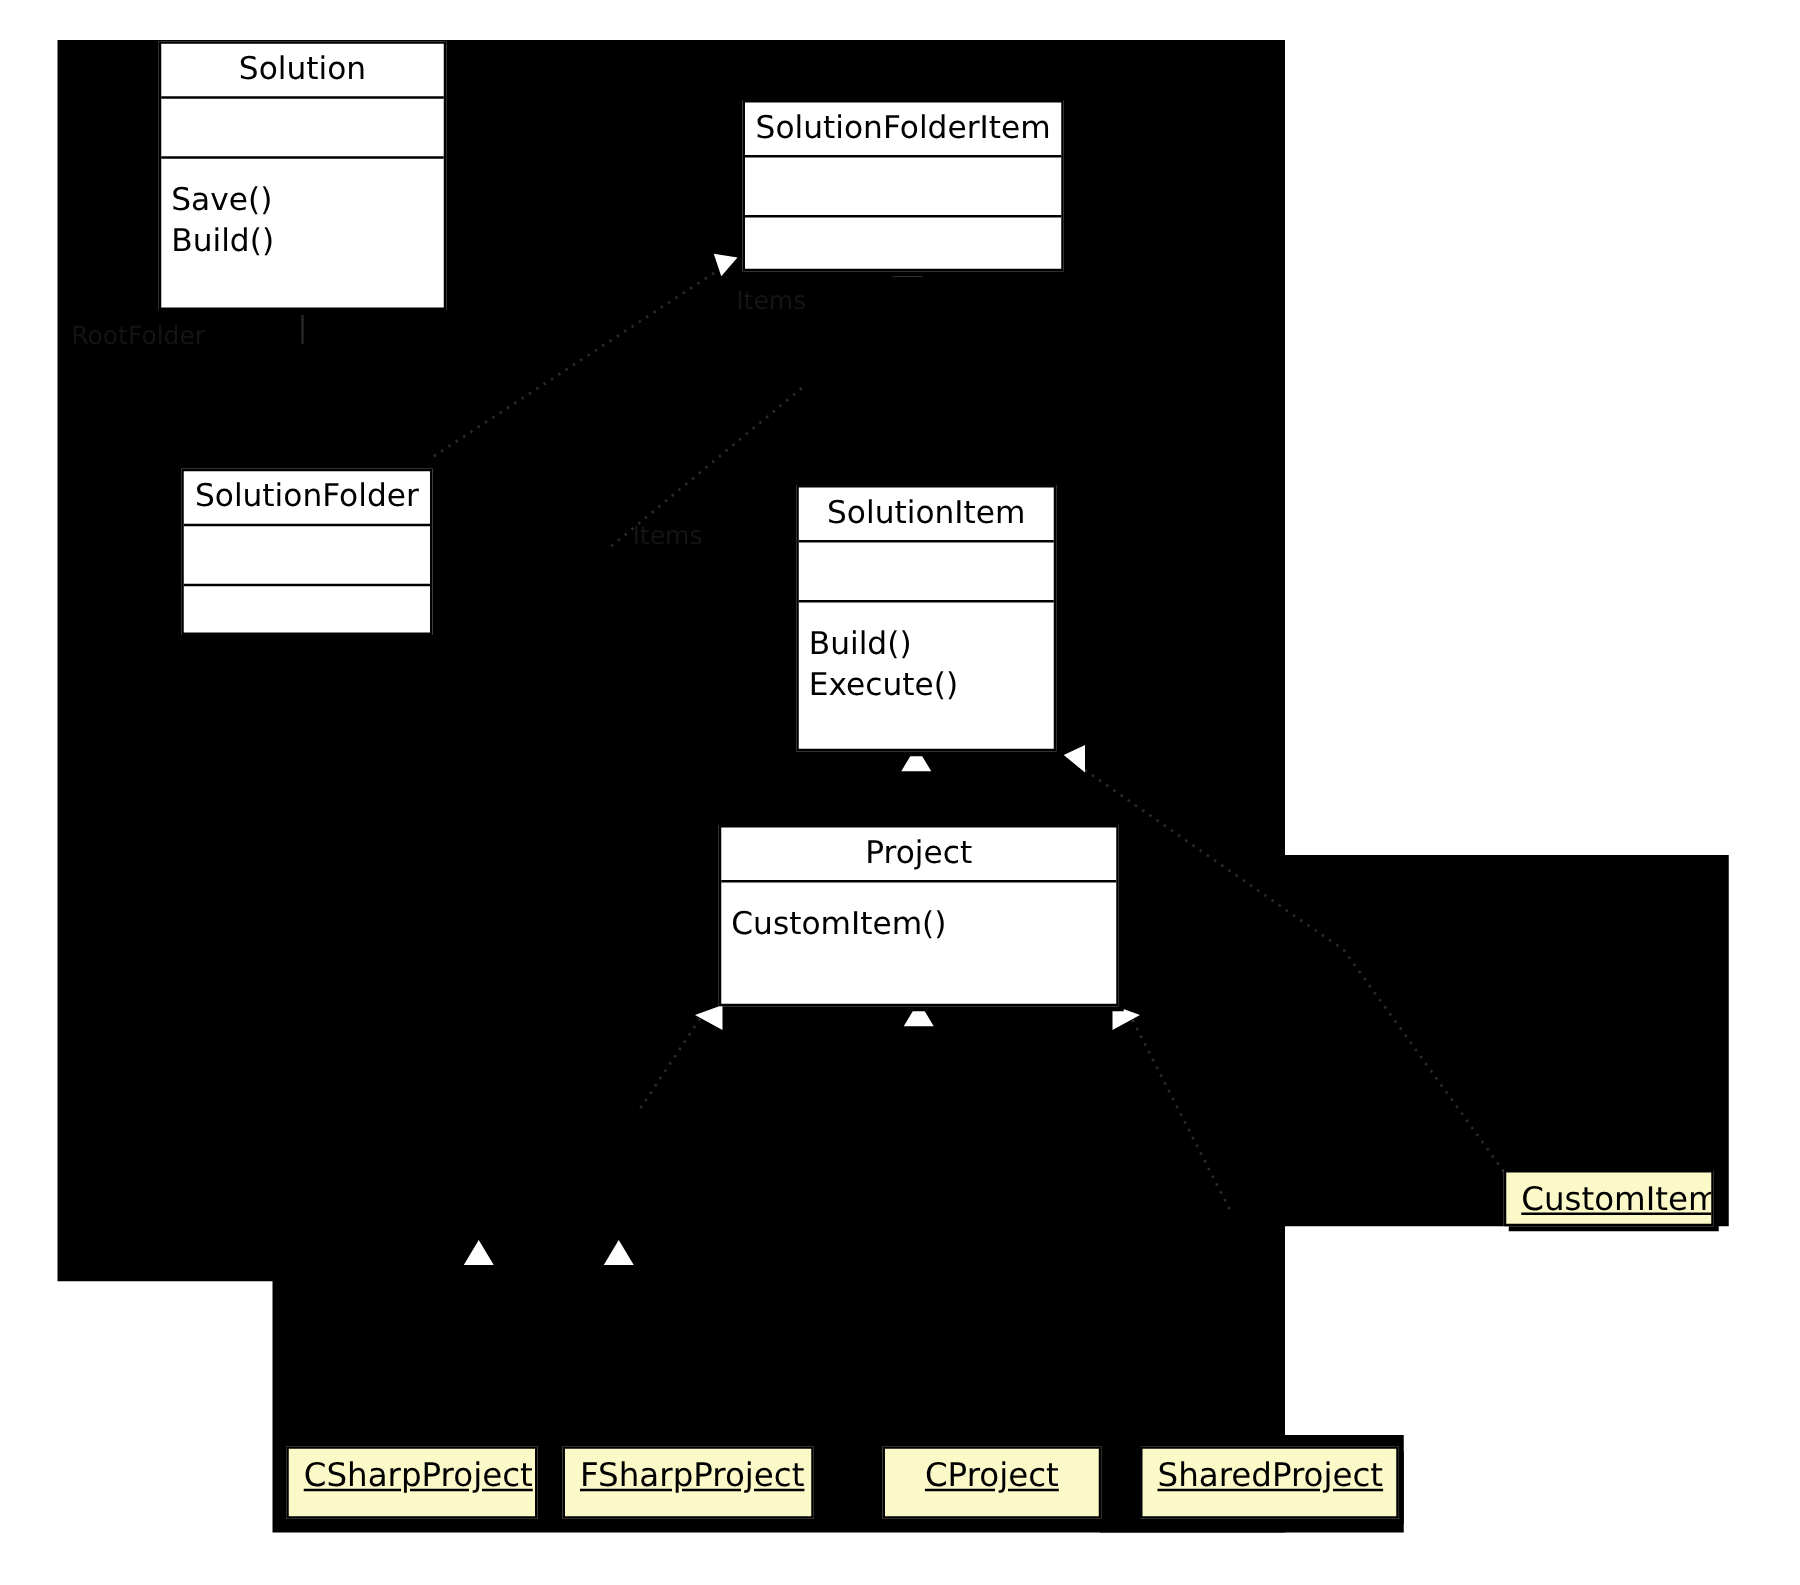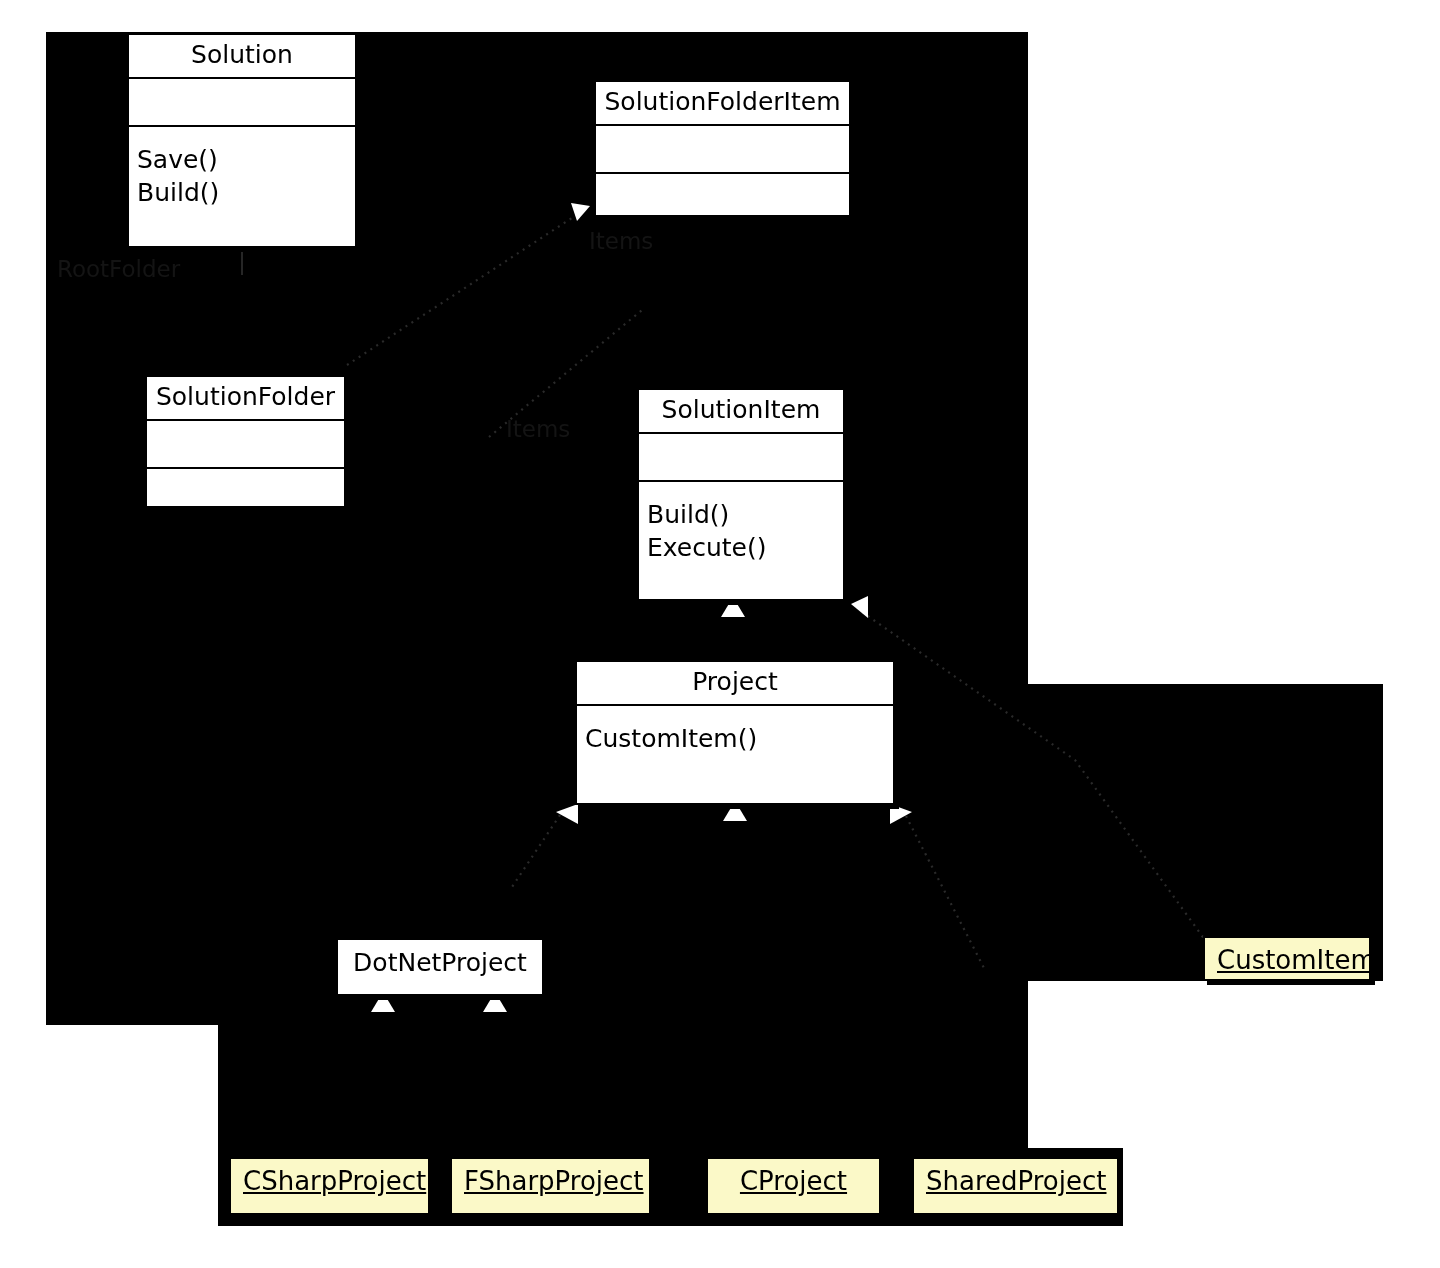--- a/index.html
+++ b/index.html
@@ -15,21 +15,21 @@
         box-shadow:4px 4px 0 rgba(0,0,0,1);}
   .node .title{text-align:center;padding:6px 8px 8px 8px;font-size:25px;color:#000;line-height:1.1;
         white-space:nowrap;overflow:hidden;}
   .node .sep{border-top:2px solid #000;}
   .node .compart{padding:16px 8px;font-size:25px;color:#000;line-height:1.35;}
   .node .compart.empty{height:46px;padding:0;}
   .node.yellow{background:#fbf9c8;border:2px solid #000;text-decoration:underline;}
   .node.yellow .title{padding:8px 12px;font-size:26px;}
   .node.plain .title{padding:9px 12px 11px 12px;}
 
-  .assoc-label{position:absolute;color:#141414;font-size:23px;white-space:nowrap;}
+  .assoc-label{position:absolute;color:#141414;font-size:20px;white-space:nowrap;}
 </style>
 </head>
 <body>
 
 <div id="canvas">
 
   <div class="bg" style="left:46px;  top:32px;   width:982px;  height:993px;"></div>
   <div class="bg" style="left:1028px;top:684px;  width:355px;  height:297px;"></div>
   <div class="bg" style="left:218px; top:1018px; width:810px;  height:208px;"></div>
   <div class="bg" style="left:880px;top:1148px;width:243px; height:78px;"></div>
@@ -110,23 +110,20 @@
   </div>
 
   <div class="node" style="left:575px;top:660px;width:320px;height:145px;">
     <div class="title">Project</div>
     <div class="sep"></div>
     <div class="compart">
       <div>CustomItem()</div>
     </div>
   </div>
 
-  <div class="node plain" style="left:336px;top:938px;width:208px;height:58px;">
-    <div class="title">DotNetProject</div>
-  </div>
 
   <div class="node yellow" style="left:1203px;top:936px;width:168px;height:45px;">
     <div class="title">CustomItem</div>
   </div>
 
   <div class="node yellow" style="left:229px;top:1157px;width:201px;height:58px;">
     <div class="title">CSharpProject</div>
   </div>
 
   <div class="node yellow" style="left:450px;top:1157px;width:201px;height:58px;">

